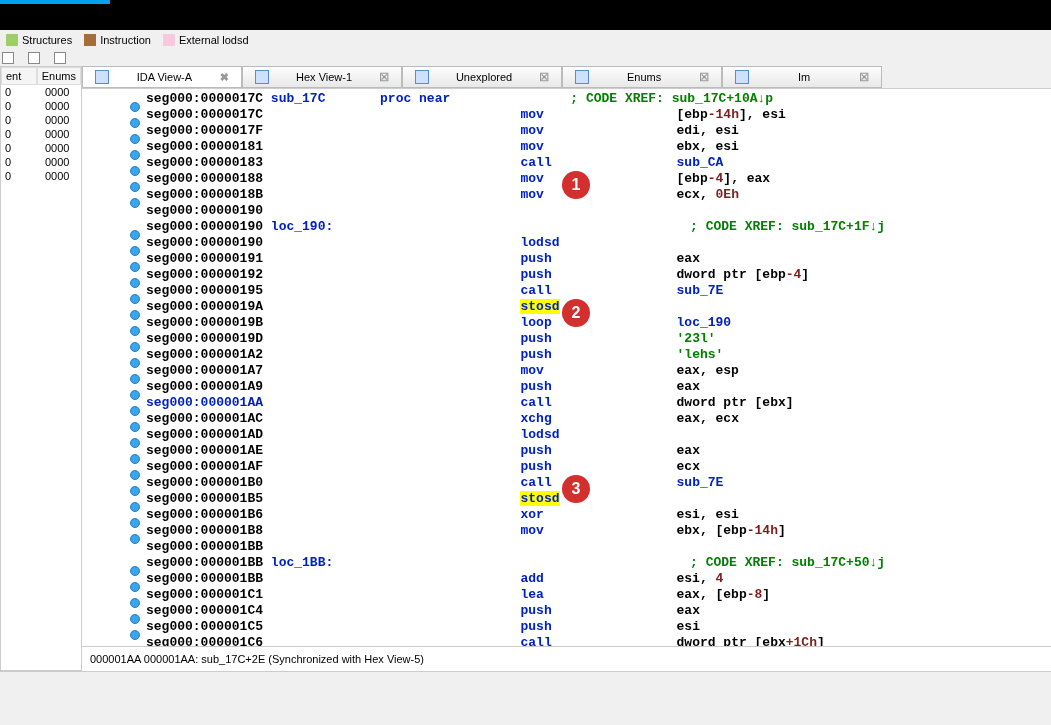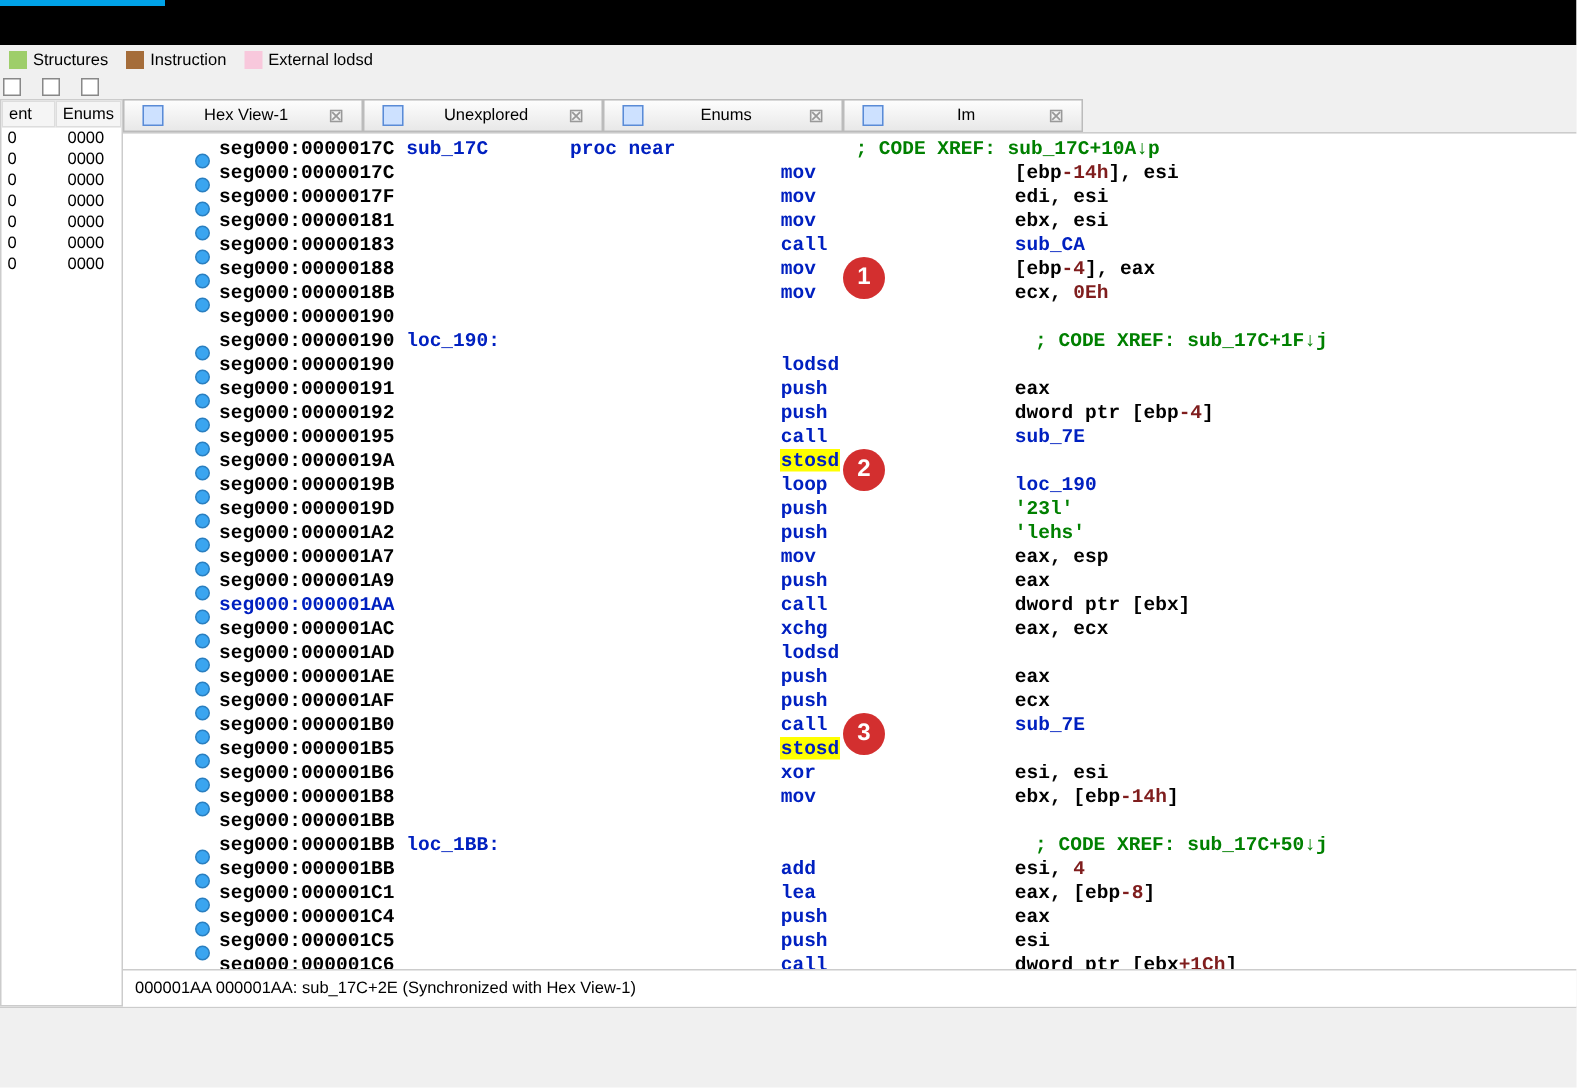--- a/index.html
+++ b/index.html
@@ -92,20 +92,25 @@
         <div class="sidepane-row">
           <div>0</div>
           <div>0000</div>
         </div>
       </div>
 
   </div>
 
   <div class="content">
     <div class="tabs" id="tabs">
+        <div class="tab active">
+          <span class="tab-icon"></span>
+          <span class="tab-label">IDA View-A</span>
+          <span class="tab-close">✖</span>
+        </div>
         <div class="tab">
           <span class="tab-icon"></span>
           <span class="tab-label">Hex View-1</span>
           <span class="tab-close">☒</span>
         </div>
         <div class="tab">
           <span class="tab-icon"></span>
           <span class="tab-label">Unexplored</span>
           <span class="tab-close">☒</span>
         </div>
@@ -114,17 +119,17 @@
           <span class="tab-label">Enums</span>
           <span class="tab-close">☒</span>
         </div>
         <div class="tab">
           <span class="tab-icon"></span>
           <span class="tab-label">Im</span>
           <span class="tab-close">☒</span>
         </div>
       </div>
     <div class="code-area" id="code"><div class="linewrap"><div class="gutter"><div class="dot"></div></div><div style="position: relative;"><span class="addr" style="color:#000">seg000:0000017C</span> <span class="label-name">sub_17C       </span><span class="kw">proc near</span><span class="cmt" style="margin-left:120px">; CODE XREF: sub_17C+10A↓p</span></div></div><div class="linewrap"><div class="gutter"><div class="dot"></div></div><div style="position: relative;"><span class="addr" style="color:#000">seg000:0000017C</span>                                 <span class="kw">mov</span>                 <span>[ebp</span><span class="num" style="">-14h</span><span>], esi</span></div></div><div class="linewrap"><div class="gutter"><div class="dot"></div></div><div style="position: relative;"><span class="addr" style="color:#000">seg000:0000017F</span>                                 <span class="kw">mov</span>                 <span>edi, esi</span></div></div><div class="linewrap"><div class="gutter"><div class="dot"></div></div><div style="position: relative;"><span class="addr" style="color:#000">seg000:00000181</span>                                 <span class="kw">mov</span>                 <span>ebx, esi</span></div></div><div class="linewrap"><div class="gutter"><div class="dot"></div></div><div style="position: relative;"><span class="addr" style="color:#000">seg000:00000183</span>                                 <span class="kw">call</span>                <span class="label-name">sub_CA</span></div></div><div class="redcircle" style="left: 480px; top: 82px;">1</div><div class="linewrap"><div class="gutter"><div class="dot"></div></div><div style="position: relative;"><span class="addr" style="color:#000">seg000:00000188</span>                                 <span class="kw">mov</span>                 <span>[ebp</span><span class="num" style="">-4</span><span>], eax</span></div></div><div class="linewrap"><div class="gutter"><div class="dot"></div></div><div style="position: relative;"><span class="addr" style="color:#000">seg000:0000018B</span>                                 <span class="kw">mov</span>                 <span>ecx, </span><span class="num" style="">0Eh</span></div></div><div class="linewrap"><div class="gutter"></div><div><span class="addr" style="color:#000">seg000:00000190</span> </div></div><div class="linewrap"><div class="gutter"><div class="dot"></div></div><div style="position: relative;"><span class="addr" style="color:#000">seg000:00000190</span> <span class="label-name">loc_190:      </span><span class="cmt" style="margin-left:310px">; CODE XREF: sub_17C+1F↓j</span></div></div><div class="linewrap"><div class="gutter"><div class="dot"></div></div><div style="position: relative;"><span class="addr" style="color:#000">seg000:00000190</span>                                 <span class="kw">lodsd</span>           </div></div><div class="linewrap"><div class="gutter"><div class="dot"></div></div><div style="position: relative;"><span class="addr" style="color:#000">seg000:00000191</span>                                 <span class="kw">push</span>                <span>eax</span></div></div><div class="linewrap"><div class="gutter"><div class="dot"></div></div><div style="position: relative;"><span class="addr" style="color:#000">seg000:00000192</span>                                 <span class="kw">push</span>                <span>dword ptr [ebp</span><span class="num" style="">-4</span><span>]</span></div></div><div class="linewrap"><div class="gutter"><div class="dot"></div></div><div style="position: relative;"><span class="addr" style="color:#000">seg000:00000195</span>                                 <span class="kw">call</span>                <span class="label-name">sub_7E</span></div></div><div class="redcircle" style="left: 480px; top: 210px;">2</div><div class="linewrap"><div class="gutter"><div class="dot"></div></div><div style="position: relative;"><span class="addr" style="color:#000">seg000:0000019A</span>                                 <span class="kw yellowbg">stosd</span>  </div></div><div class="linewrap"><div class="gutter"><div class="dot"></div></div><div style="position: relative;"><span class="addr" style="color:#000">seg000:0000019B</span>                                 <span class="kw">loop</span>                <span class="label-name">loc_190</span></div></div><div class="linewrap"><div class="gutter"><div class="dot"></div></div><div style="position: relative;"><span class="addr" style="color:#000">seg000:0000019D</span>                                 <span class="kw">push</span>                <span class="str">'23l'</span></div></div><div class="linewrap"><div class="gutter"><div class="dot"></div></div><div style="position: relative;"><span class="addr" style="color:#000">seg000:000001A2</span>                                 <span class="kw">push</span>                <span class="str">'lehs'</span></div></div><div class="linewrap"><div class="gutter"><div class="dot"></div></div><div style="position: relative;"><span class="addr" style="color:#000">seg000:000001A7</span>                                 <span class="kw">mov</span>                 <span>eax, esp</span></div></div><div class="linewrap"><div class="gutter"><div class="dot"></div></div><div style="position: relative;"><span class="addr" style="color:#000">seg000:000001A9</span>                                 <span class="kw">push</span>                <span>eax</span></div></div><div class="linewrap"><div class="gutter"><div class="dot"></div></div><div style="position: relative;"><span class="addr" style="color:#0020c0">seg000:000001AA</span>                                 <span class="kw">call</span>                <span>dword ptr [ebx]</span></div></div><div class="linewrap"><div class="gutter"><div class="dot"></div></div><div style="position: relative;"><span class="addr" style="color:#000">seg000:000001AC</span>                                 <span class="kw">xchg</span>                <span>eax, ecx</span></div></div><div class="linewrap"><div class="gutter"><div class="dot"></div></div><div style="position: relative;"><span class="addr" style="color:#000">seg000:000001AD</span>                                 <span class="kw">lodsd</span>           </div></div><div class="linewrap"><div class="gutter"><div class="dot"></div></div><div style="position: relative;"><span class="addr" style="color:#000">seg000:000001AE</span>                                 <span class="kw">push</span>                <span>eax</span></div></div><div class="linewrap"><div class="gutter"><div class="dot"></div></div><div style="position: relative;"><span class="addr" style="color:#000">seg000:000001AF</span>                                 <span class="kw">push</span>                <span>ecx</span></div></div><div class="redcircle" style="left: 480px; top: 386px;">3</div><div class="linewrap"><div class="gutter"><div class="dot"></div></div><div style="position: relative;"><span class="addr" style="color:#000">seg000:000001B0</span>                                 <span class="kw">call</span>                <span class="label-name">sub_7E</span></div></div><div class="linewrap"><div class="gutter"><div class="dot"></div></div><div style="position: relative;"><span class="addr" style="color:#000">seg000:000001B5</span>                                 <span class="kw yellowbg">stosd</span>  </div></div><div class="linewrap"><div class="gutter"><div class="dot"></div></div><div style="position: relative;"><span class="addr" style="color:#000">seg000:000001B6</span>                                 <span class="kw">xor</span>                 <span>esi, esi</span></div></div><div class="linewrap"><div class="gutter"><div class="dot"></div></div><div style="position: relative;"><span class="addr" style="color:#000">seg000:000001B8</span>                                 <span class="kw">mov</span>                 <span>ebx, [ebp</span><span class="num" style="">-14h</span><span>]</span></div></div><div class="linewrap"><div class="gutter"></div><div><span class="addr" style="color:#000">seg000:000001BB</span> </div></div><div class="linewrap"><div class="gutter"><div class="dot"></div></div><div style="position: relative;"><span class="addr" style="color:#000">seg000:000001BB</span> <span class="label-name">loc_1BB:      </span><span class="cmt" style="margin-left:310px">; CODE XREF: sub_17C+50↓j</span></div></div><div class="linewrap"><div class="gutter"><div class="dot"></div></div><div style="position: relative;"><span class="addr" style="color:#000">seg000:000001BB</span>                                 <span class="kw">add</span>                 <span>esi, </span><span class="num" style="">4</span></div></div><div class="linewrap"><div class="gutter"><div class="dot"></div></div><div style="position: relative;"><span class="addr" style="color:#000">seg000:000001C1</span>                                 <span class="kw">lea</span>                 <span>eax, [ebp</span><span class="num" style="">-8</span><span>]</span></div></div><div class="linewrap"><div class="gutter"><div class="dot"></div></div><div style="position: relative;"><span class="addr" style="color:#000">seg000:000001C4</span>                                 <span class="kw">push</span>                <span>eax</span></div></div><div class="linewrap"><div class="gutter"><div class="dot"></div></div><div style="position: relative;"><span class="addr" style="color:#000">seg000:000001C5</span>                                 <span class="kw">push</span>                <span>esi</span></div></div><div class="linewrap"><div class="gutter"></div><div style="position: relative;"><span class="addr" style="color:#000">seg000:000001C6</span>                                 <span class="kw">call</span>                <span>dword ptr [ebx</span><span class="num" style="">+1Ch</span><span>]</span></div></div></div>
-    <div class="statusline">000001AA 000001AA: sub_17C+2E (Synchronized with Hex View-1)</div>
+    <div class="statusline">000001AA 000001AA: sub_17C+2E (Synchronized with Hex View-5)</div>
   </div>
 </div>
 
 <div class="bottom-strip"></div>
 
 </body></html>

